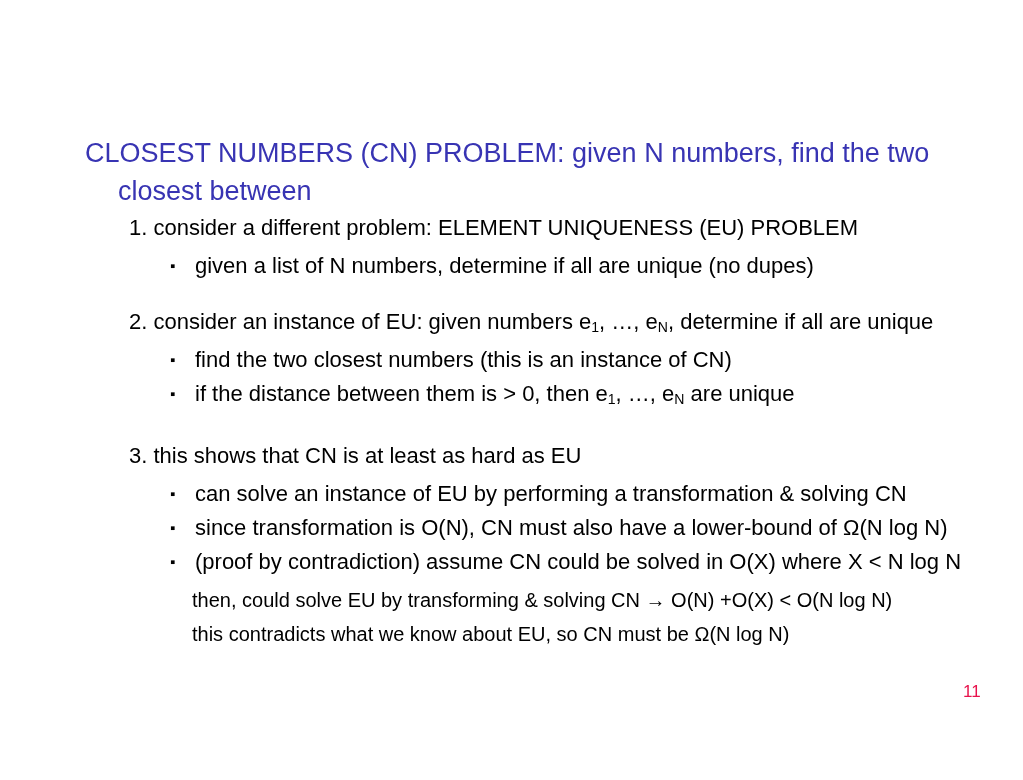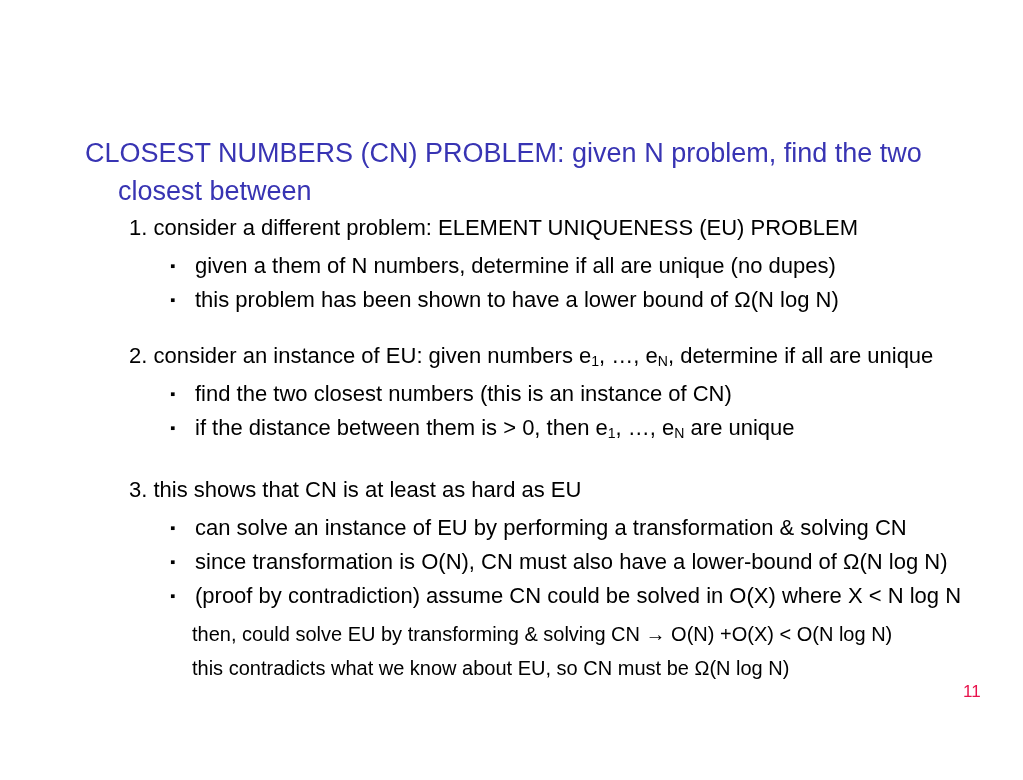--- a/index.html
+++ b/index.html
@@ -78,33 +78,30 @@
     color: #e8124c;
   }
 </style>
 </head>
 <body>
 
 <div class="slide">
 
 
   <div class="heading">
-    <div class="l1">CLOSEST NUMBERS (CN) PROBLEM: given N problem, find the two</div>
+    <div class="l1">CLOSEST NUMBERS (CN) PROBLEM: given N numbers, find the two</div>
     <div class="l2">closest between</div>
   </div>
 
   <div class="content">
 
     <div class="section s1">
       <div class="numline"><span>1. consider a different problem: ELEMENT UNIQUENESS (EU) PROBLEM</span></div>
       <div class="bline">
-        <span class="sq">▪</span><span><span>given a them of N numbers, determine if all are unique (no dupes)</span></span>
-      </div>
-      <div class="bline">
-        <span class="sq">▪</span><span><span>this problem has been shown to have a lower bound of Ω(N log N)</span></span>
+        <span class="sq">▪</span><span><span>given a list of N numbers, determine if all are unique (no dupes)</span></span>
       </div>
     </div>
 
     <div class="section s2">
       <div class="numline"><span>2. consider an instance of EU: given numbers e</span><span class="subscript">1</span><span>, …, e</span><span class="subscript">N</span><span>, determine if all are unique</span></div>
       <div class="bline">
         <span class="sq">▪</span><span><span>find the two closest numbers (this is an instance of CN)</span></span>
       </div>
       <div class="bline">
         <span class="sq">▪</span><span><span>if the distance between them is &gt; 0, then e</span><span class="subscript">1</span><span>, …, e</span><span class="subscript">N</span><span> are unique</span></span>

